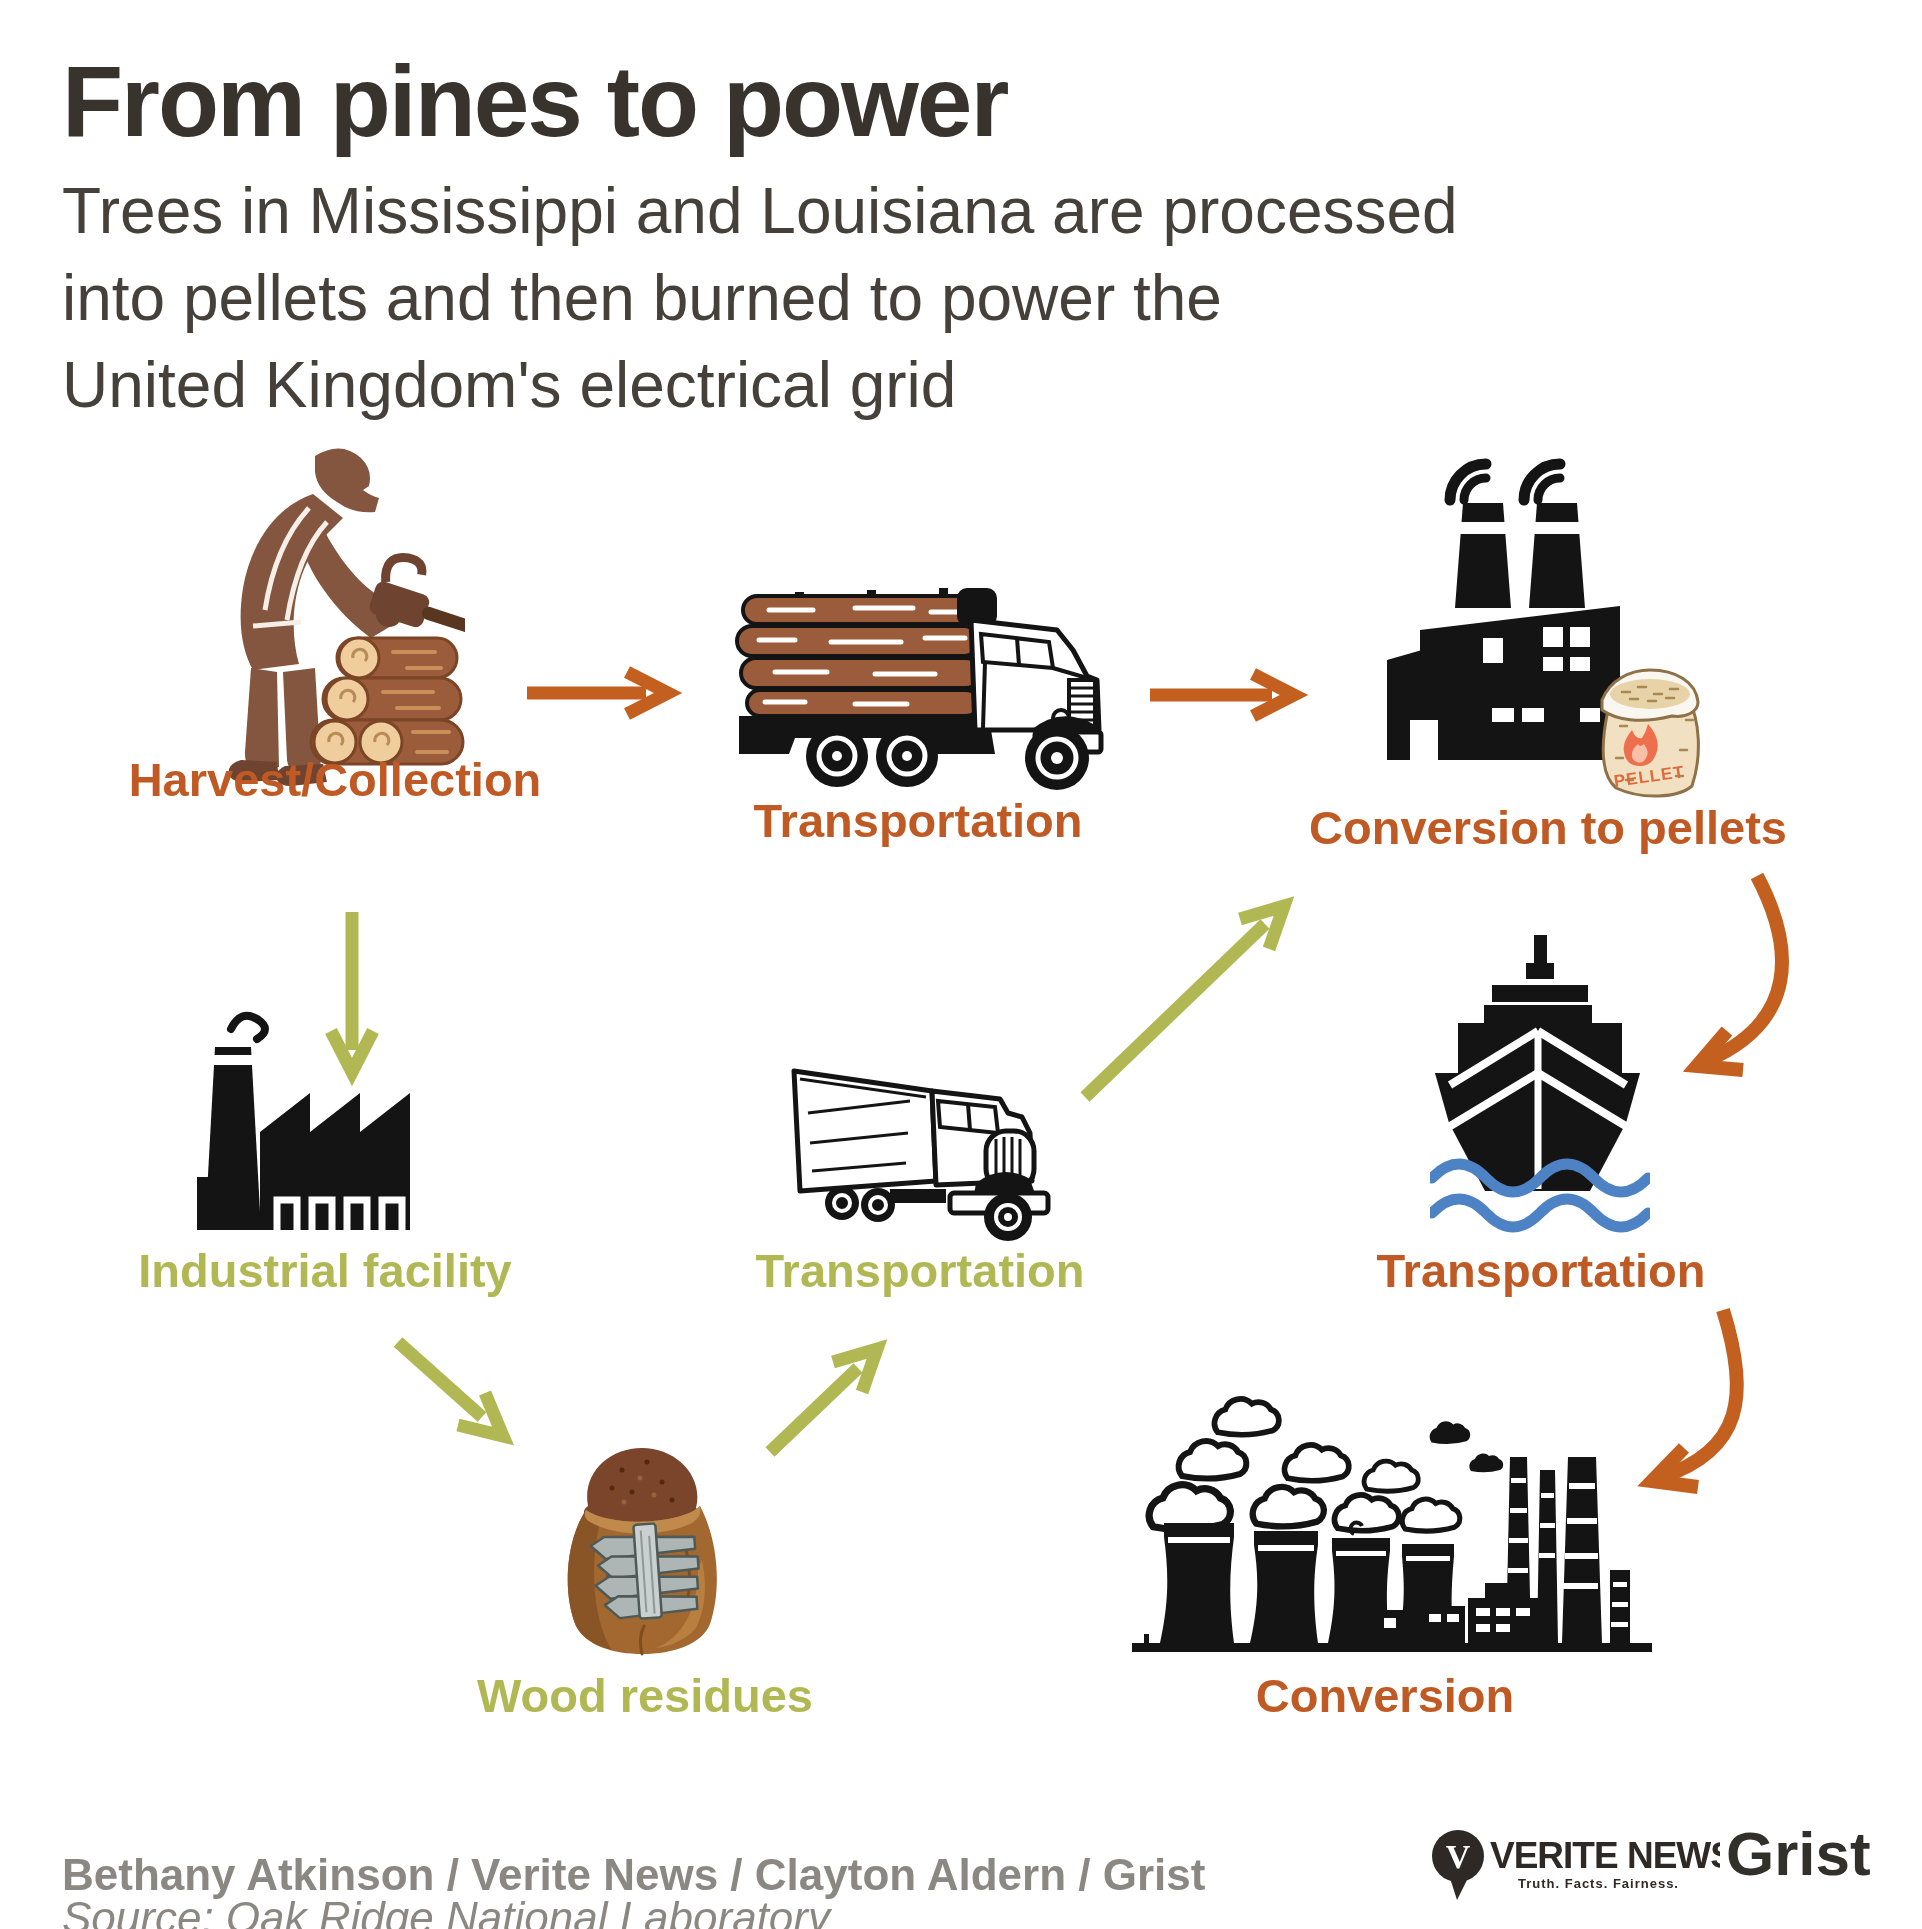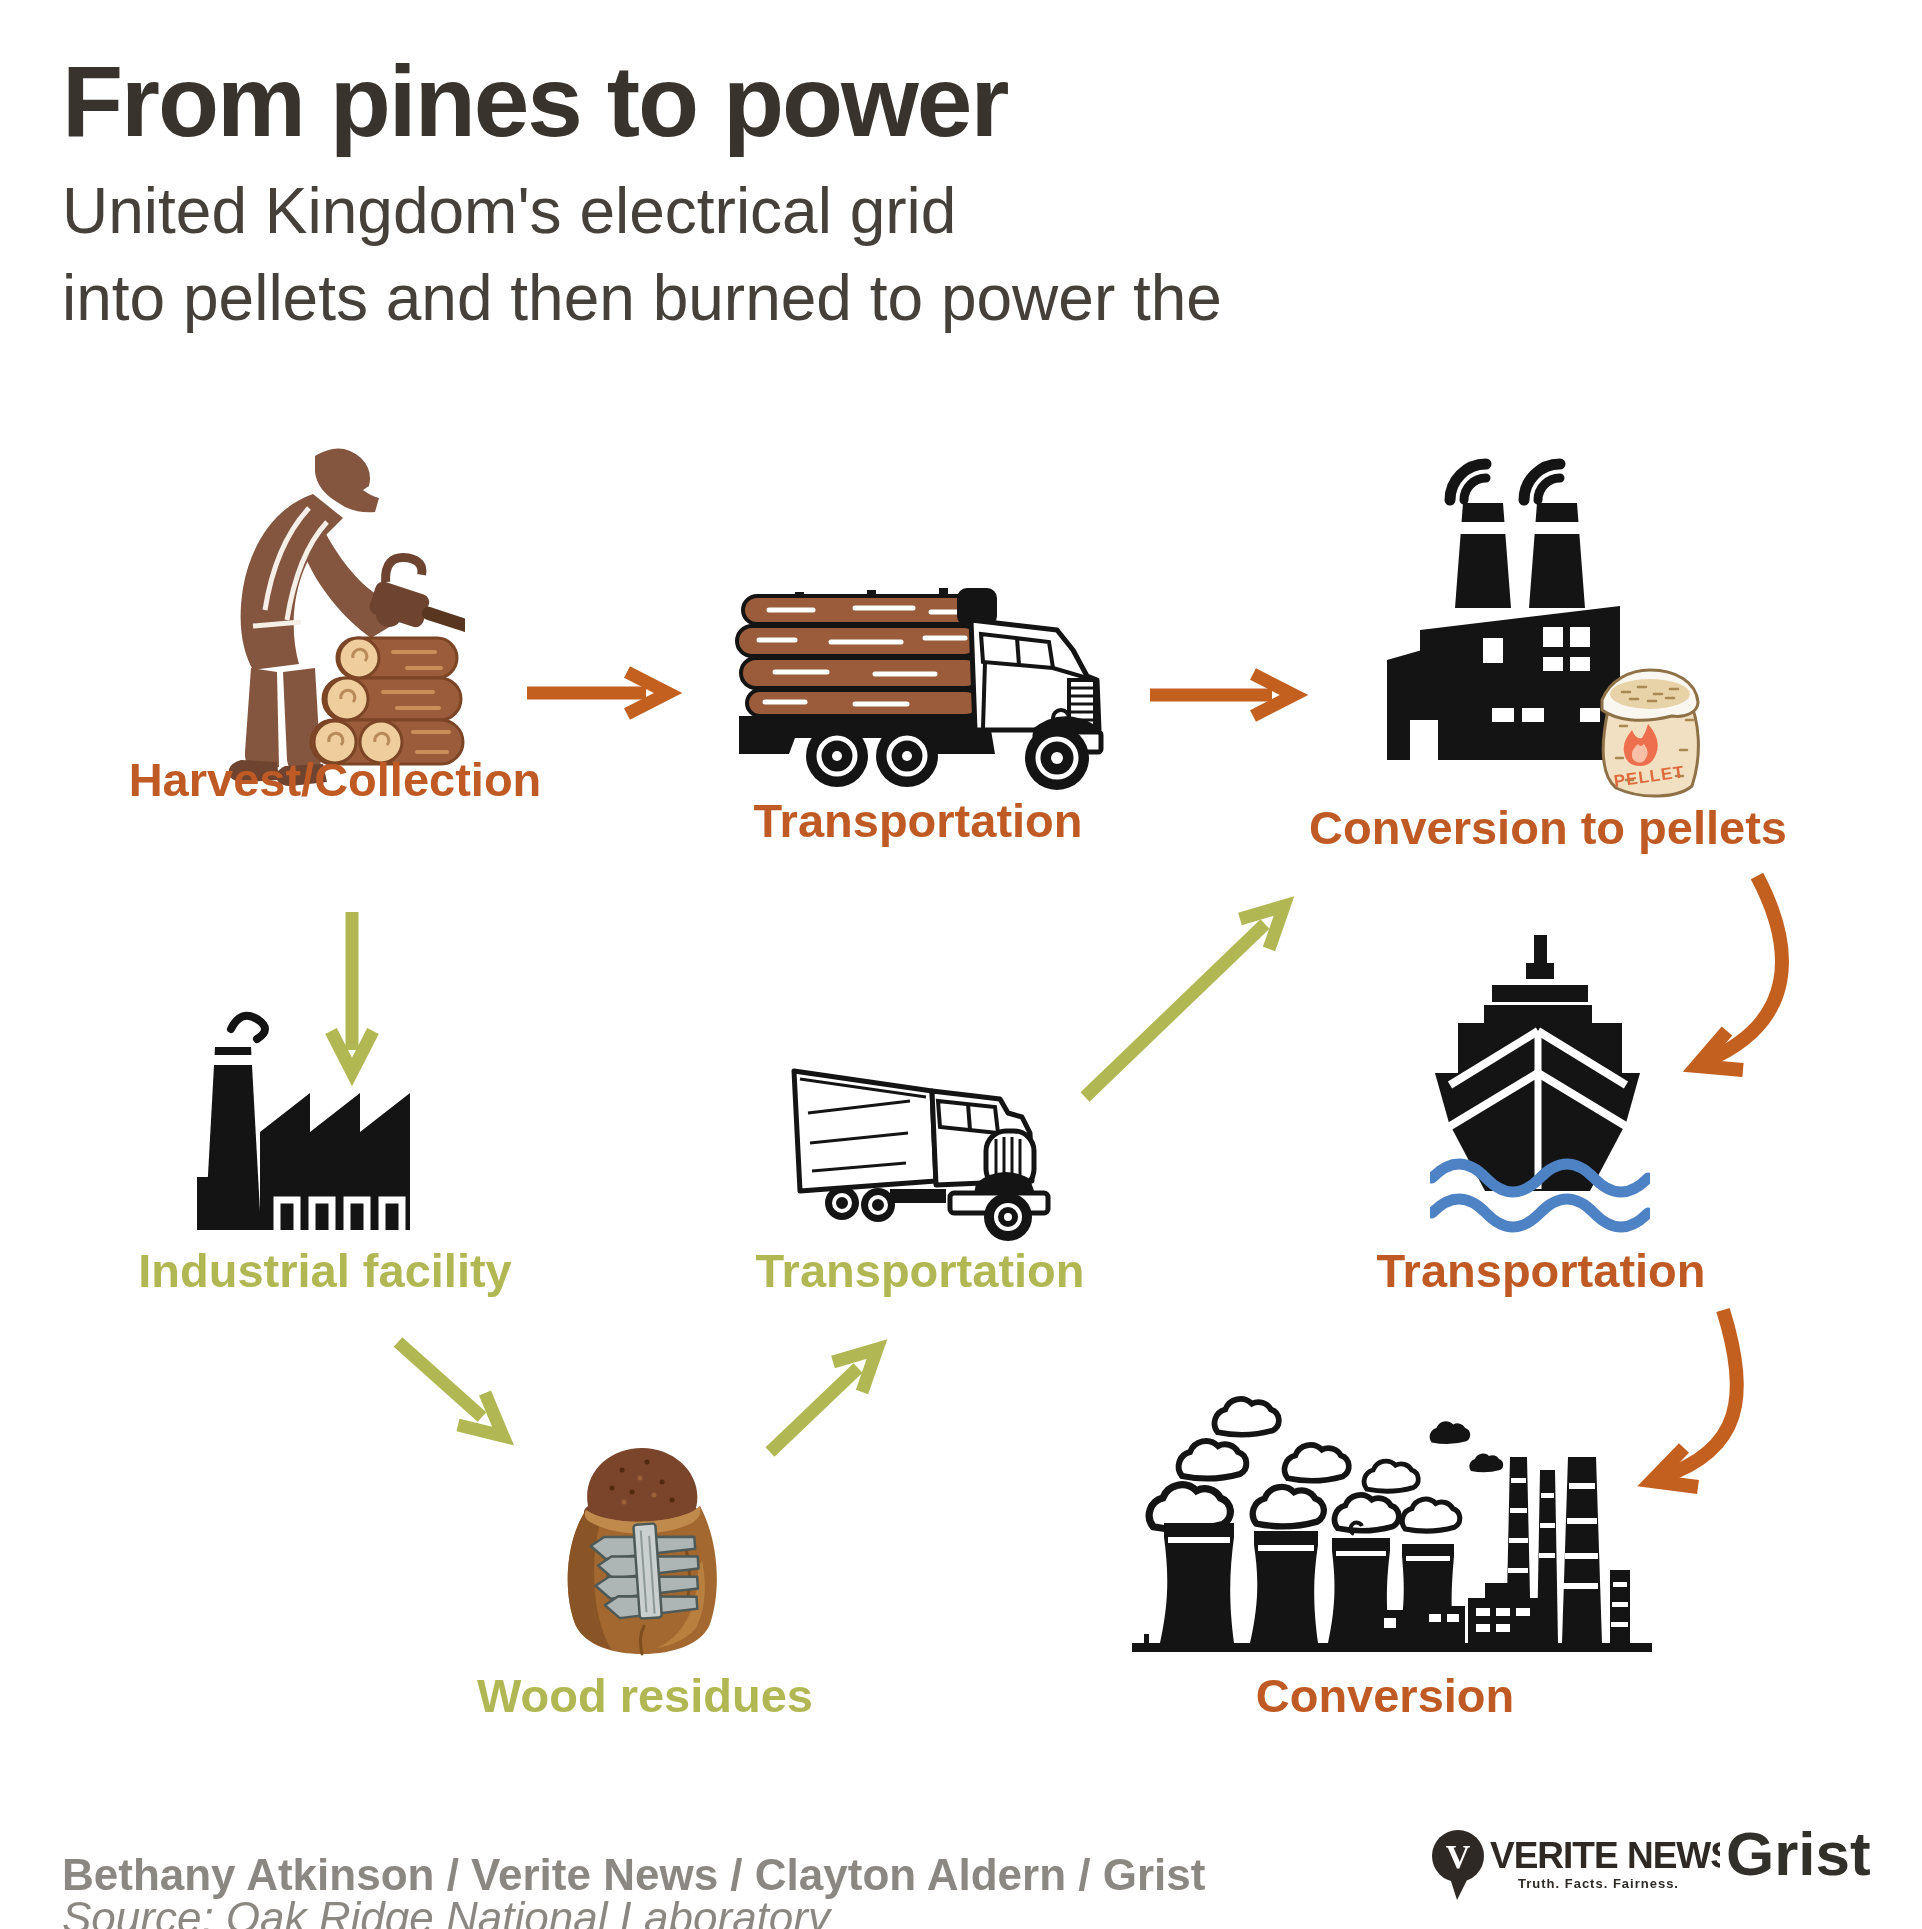--- a/index.html
+++ b/index.html
@@ -47,22 +47,23 @@
     font-family:Liberation Sans, sans-serif;font-weight:bold;font-size:62px;color:#32302B;
   }
 </style>
 </head>
 <body>
 
 <div class="canvas">
 
   <div class="title">From pines to power</div>
   <div class="subtitle">
+    <div>Trees in Mississippi and Louisiana are processed</div>
+    <div>into pellets and then burned to power the</div>
     <div>United Kingdom's electrical grid</div>
-    <div>into pellets and then burned to power the</div>
   </div>
 
   <svg class="arrows" width="1922" height="1929" viewBox="0 0 1922 1929">
     <g stroke="#C4601F" fill="none" stroke-linejoin="miter">
       <path d="M527,693 L646,693" stroke-width="13"></path>
       <path d="M627,672 L668,693 L627,714" stroke-width="13"></path>
     </g>
     <g stroke="#C4601F" fill="none">
       <path d="M1150,695 L1272,695" stroke-width="13"></path>
       <path d="M1253,674 L1294,695 L1253,716" stroke-width="13"></path>

